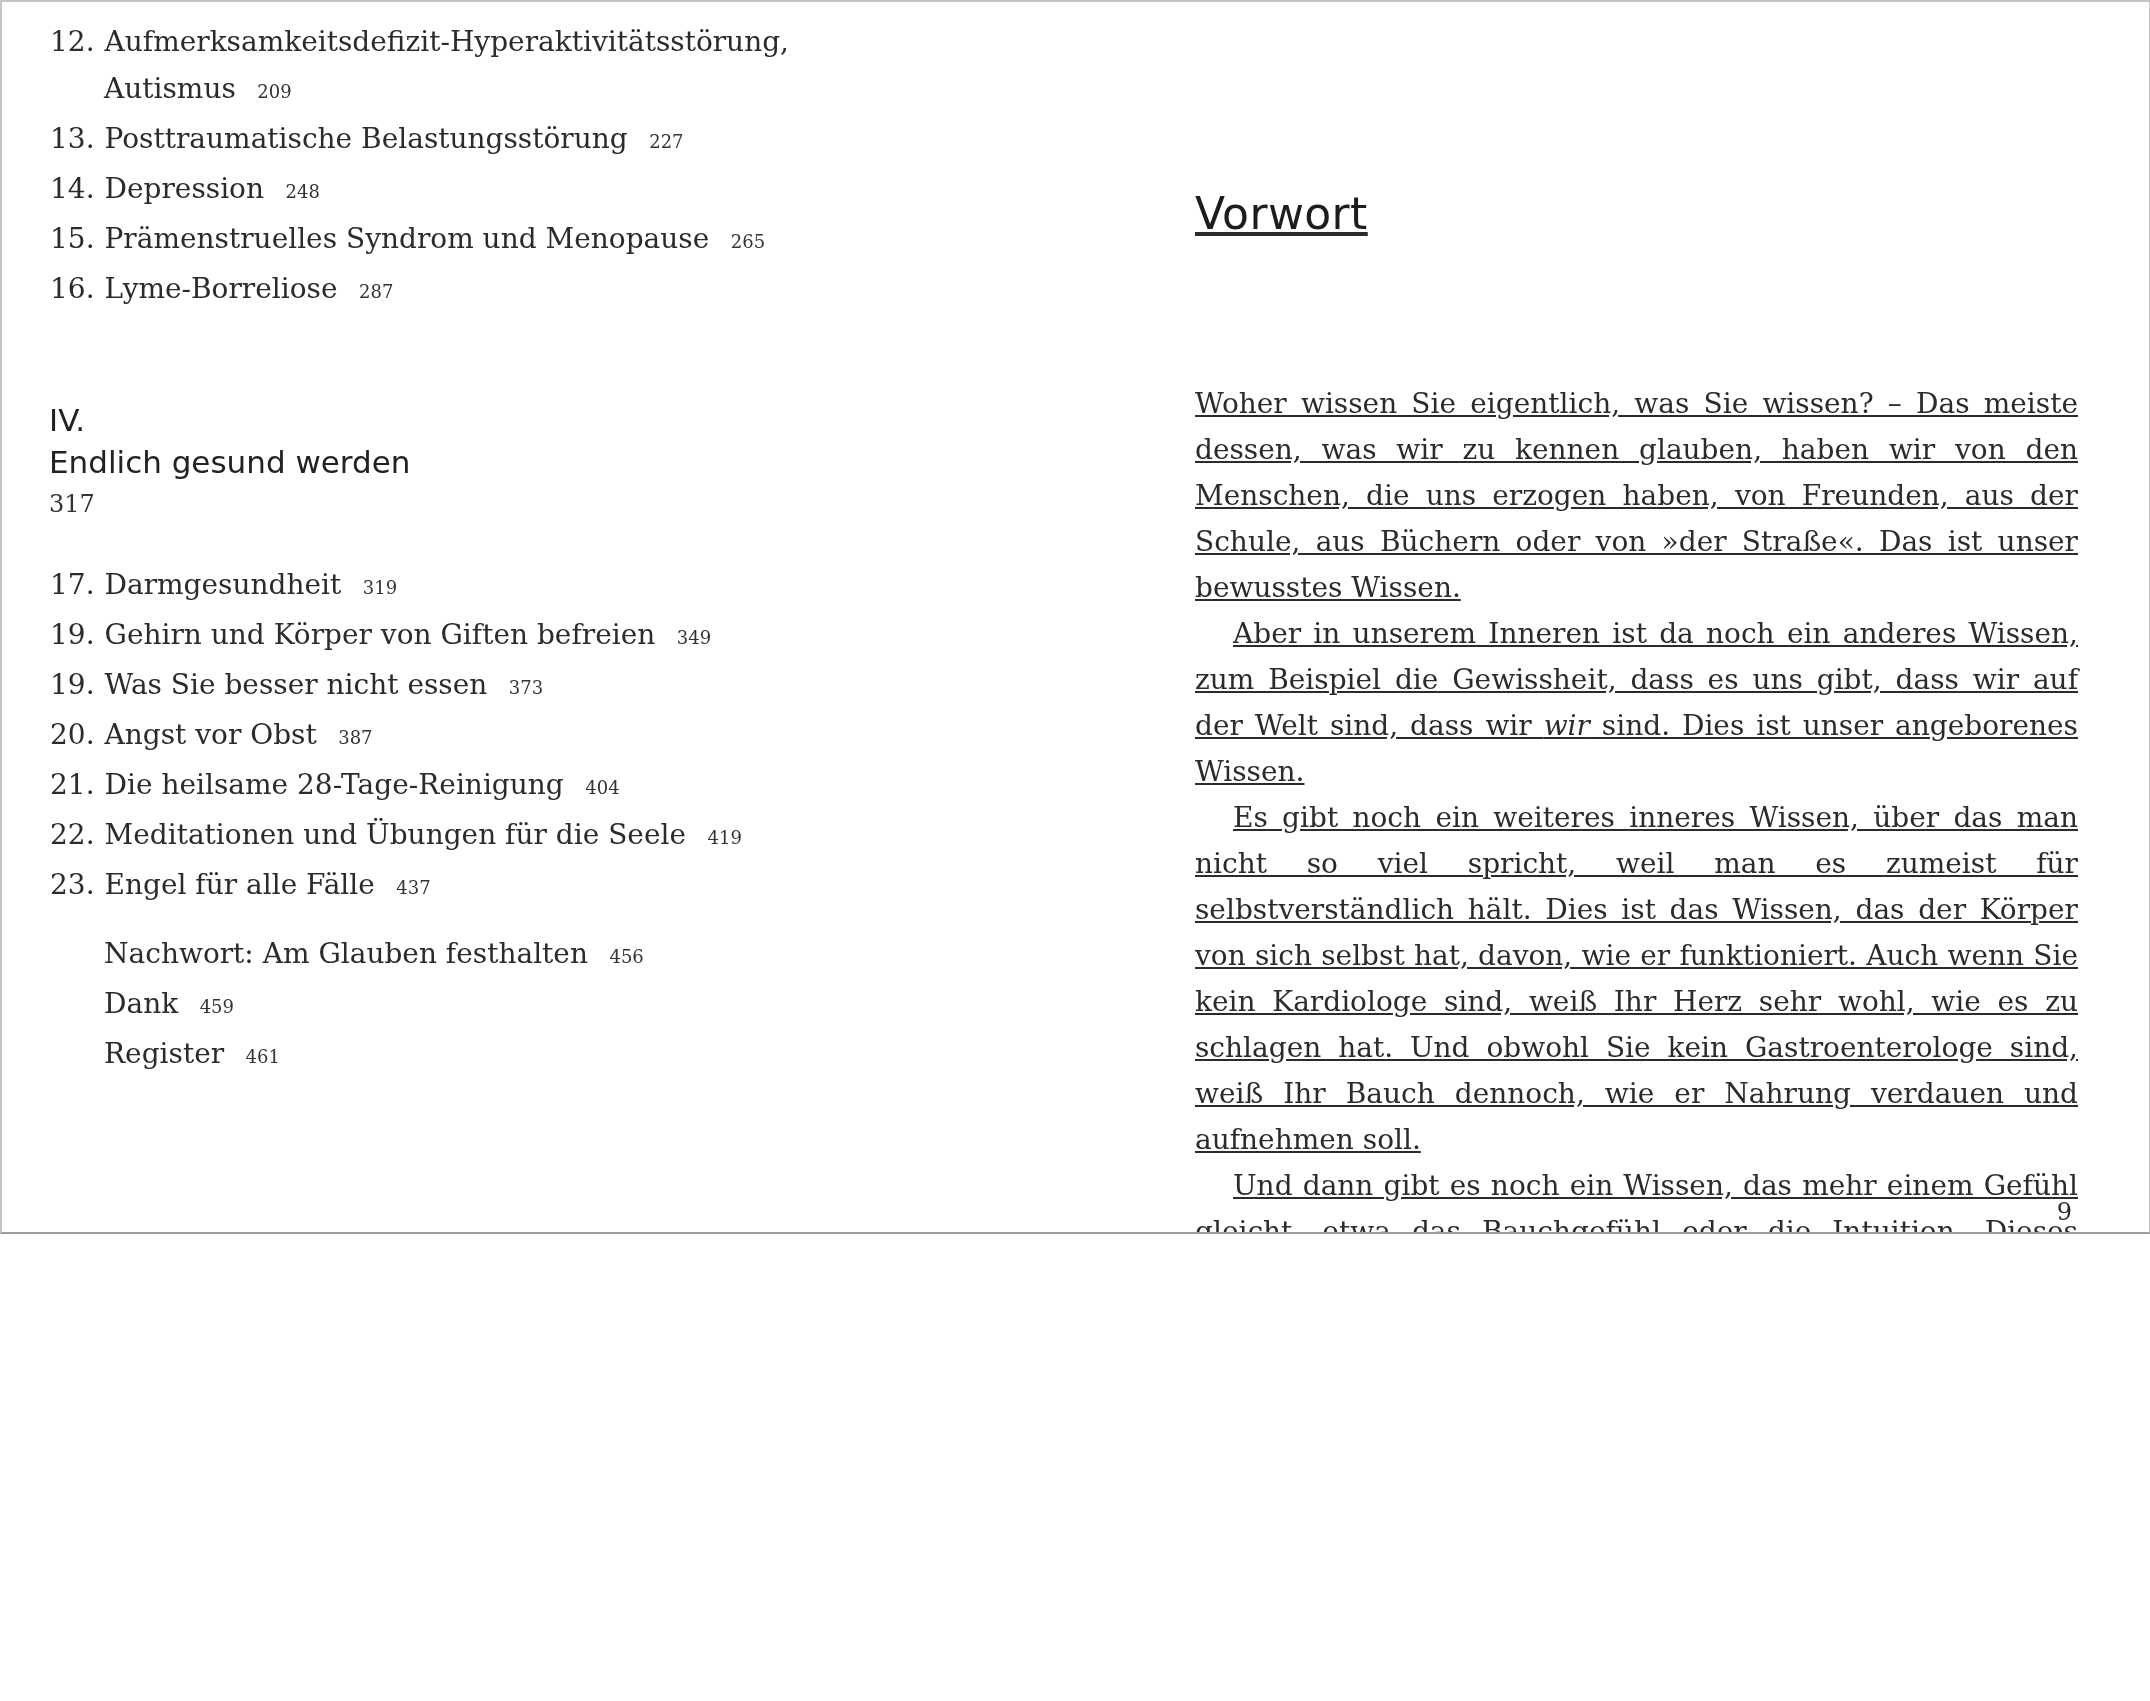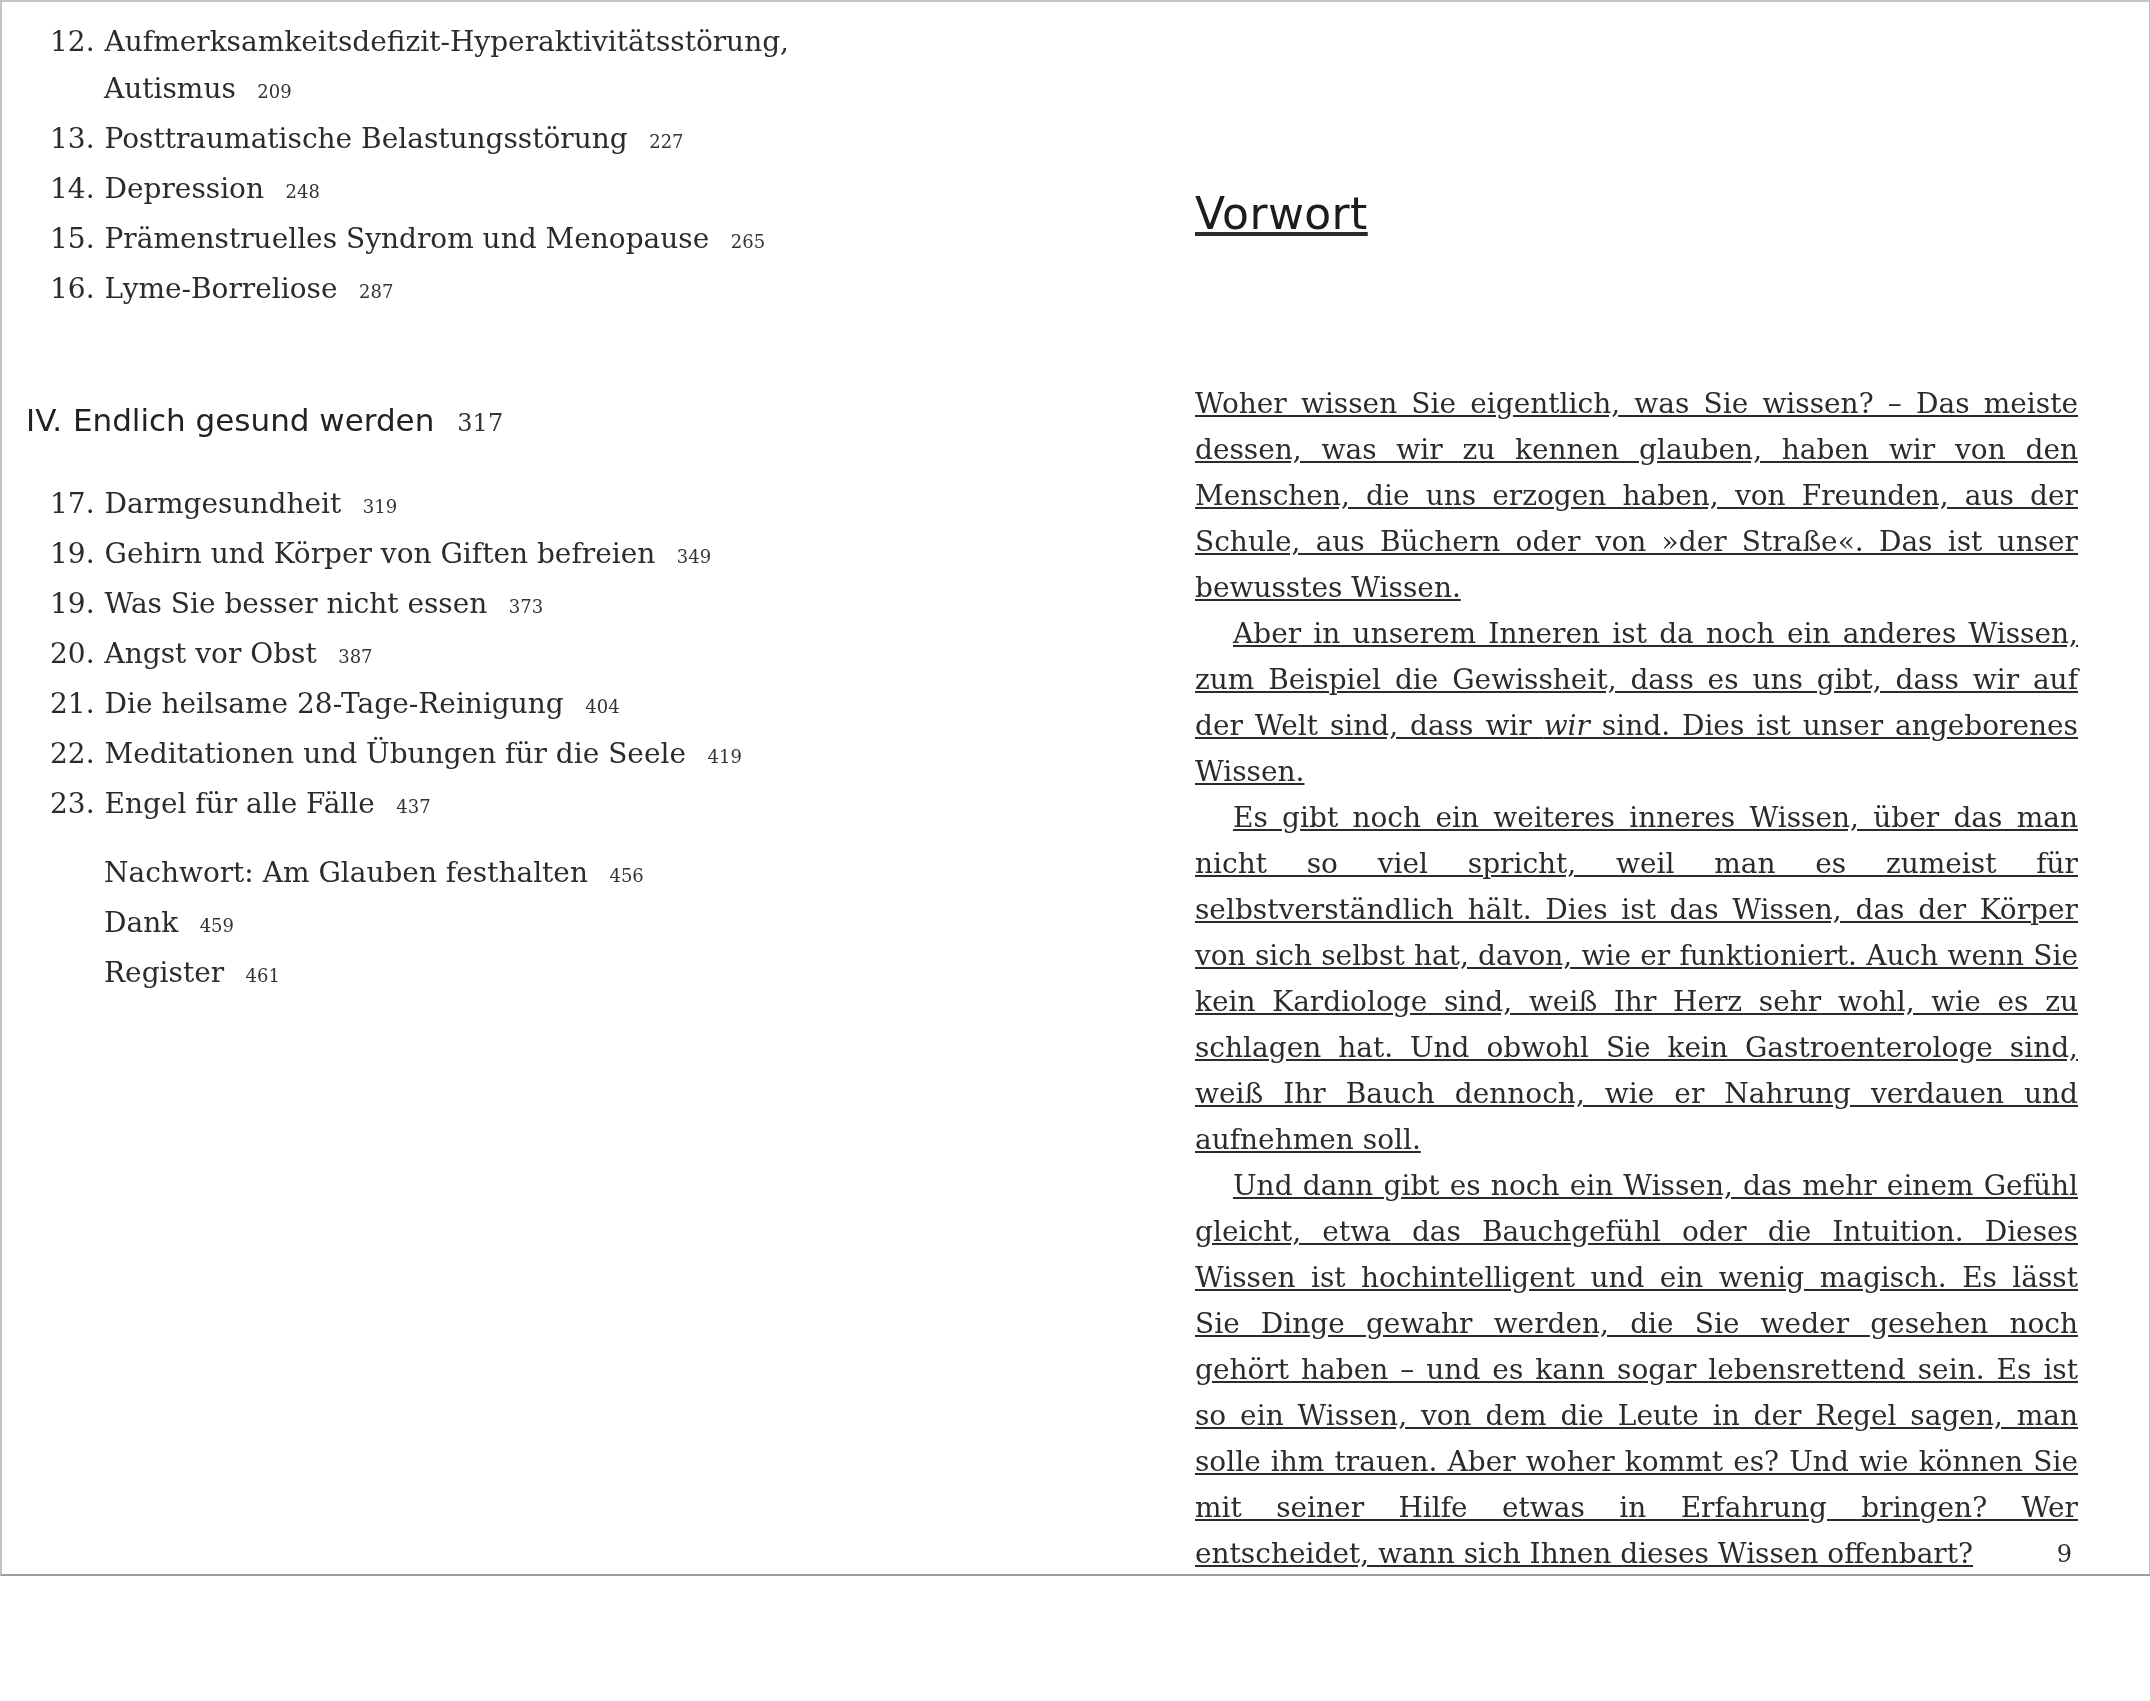--- a/index.html
+++ b/index.html
@@ -1,19 +1,19 @@
 <!DOCTYPE html>
 <html lang="de" style="font-size:12.3px"><head>
 <meta charset="utf-8">
 <style>
   html, body { margin: 0; padding: 0; background: #ffffff; }
   .page {
     position: relative;
     width: 2151px;
-    height: 1576px;
+    height: 1234px;
     box-sizing: border-box;
     background: #ffffff;
     border: 2.3px solid #c4c4c4;
     border-bottom-color: #9e9e9e;
     overflow: hidden;
     color: #2b2b2b;
     padding-left: 12px;
   }
 
   
@@ -43,20 +43,21 @@
   }
   .toc-sec {
     display: flex;
     align-items: baseline;
     margin: 84px 0 0 -24px;
     font-family: "DejaVu Sans", "Liberation Sans", sans-serif;
     font-size: 31px;
     line-height: 42px;
     color: #222222;
     white-space: nowrap;
+    flex-direction: column;
   }
   .toc-sec .sec-title { margin-left: 10.7px; }
   .toc-sec .sec-page {
     margin-left: 23px;
     font-family: "DejaVu Serif", "Liberation Serif", serif;
     font-size: 24px;
     color: #333333;
   }
   .toc-group-2 { margin-top: 36px; }
   .toc-backmatter { margin-top: 19px; }

